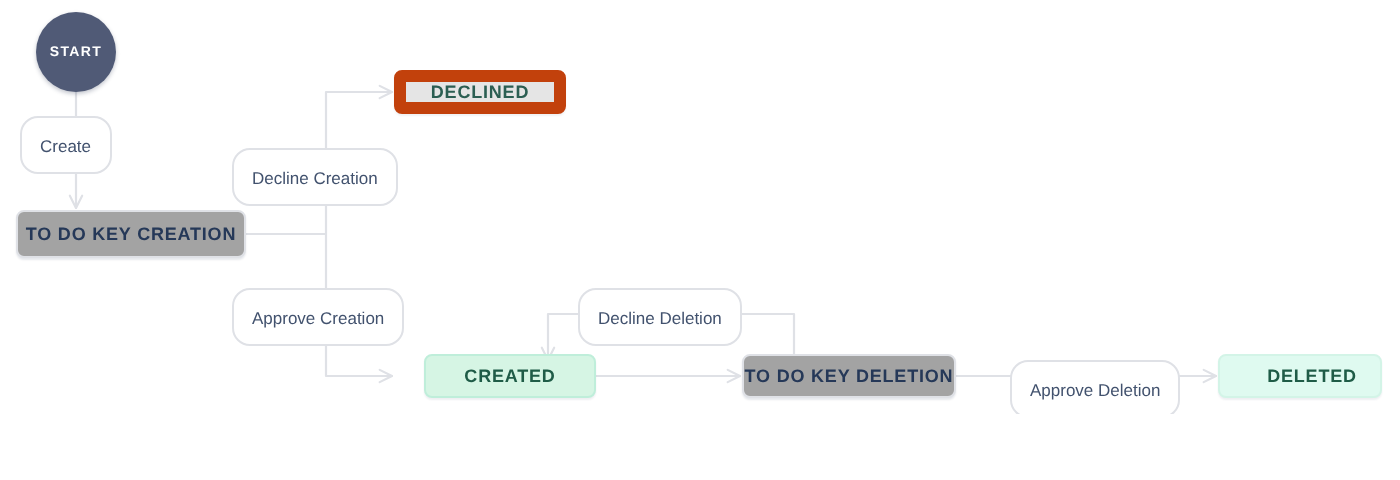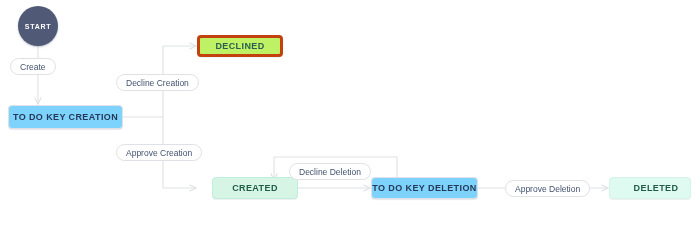--- a/index.html
+++ b/index.html
@@ -39,57 +39,57 @@
   }
   .node.start {
     border-radius: 50%;
     background: #505a76;
     color: #ffffff;
     font-size: 7px;
     letter-spacing: 0.7px;
     box-shadow: 0 1px 2px rgba(40,50,80,0.28);
   }
   .node.grey {
-    background: #7dd3fc;
+    background: #a3a3a3;
     border: 1px solid #dfe1e6;
     color: #253858;
     font-size: 9px;
     box-shadow: 0 1px 1px rgba(9,30,66,0.10);
   }
   .node.mint {
     background: #dffaf0;
     border: 1px solid #d3f4e7;
     color: #1f5c47;
     font-size: 9px;
     box-shadow: 0 1px 1px rgba(9,30,66,0.07);
     padding-left: 12px;
   }
   .node.mint-pale {
-    background: #bef264;
-    border: 3px solid #c2410c;
+    background: #e5e5e5;
+    border: 6px solid #c2410c;
     color: #2b5e52;
     font-size: 9px;
     box-shadow: 0 1px 1px rgba(9,30,66,0.06);
   }
   .node.mint-strong {
     background: #d6f5e4;
     border: 1px solid #bfeeda;
     color: #1f5c47;
     font-size: 9px;
     box-shadow: 0 1px 1px rgba(9,30,66,0.07);
   }
 
   
   .pill {
     position: absolute;
     box-sizing: border-box;
     display: flex;
     align-items: center;
     justify-content: center;
-    height: 17px;
+    height: 29px;
     padding: 0 9px;
     background: #ffffff;
     border: 1px solid #dfe1e6;
     border-radius: 9px;
     color: #42526e;
     font-size: 8.5px;
     white-space: nowrap;
     z-index: 4;
   }
 </style>
@@ -156,21 +156,21 @@
 
   <div class="pill" style="left:116px; top:74px;">
     <span>Decline Creation</span>
   </div>
 
   <div class="pill" style="left:116px; top:144px;">
     <span>Approve Creation</span>
   </div>
 
 
-  <div class="pill" style="left:289px; top:163px;justify-content:center;">
+  <div class="pill" style="left:289px; top:144px;justify-content:center;">
     <span>Decline Deletion</span>
   </div>
 
   <div class="pill" style="left:505px; top:180px;">
     <span>Approve Deletion</span>
   </div>
 
 </div>
 
 </body></html>

